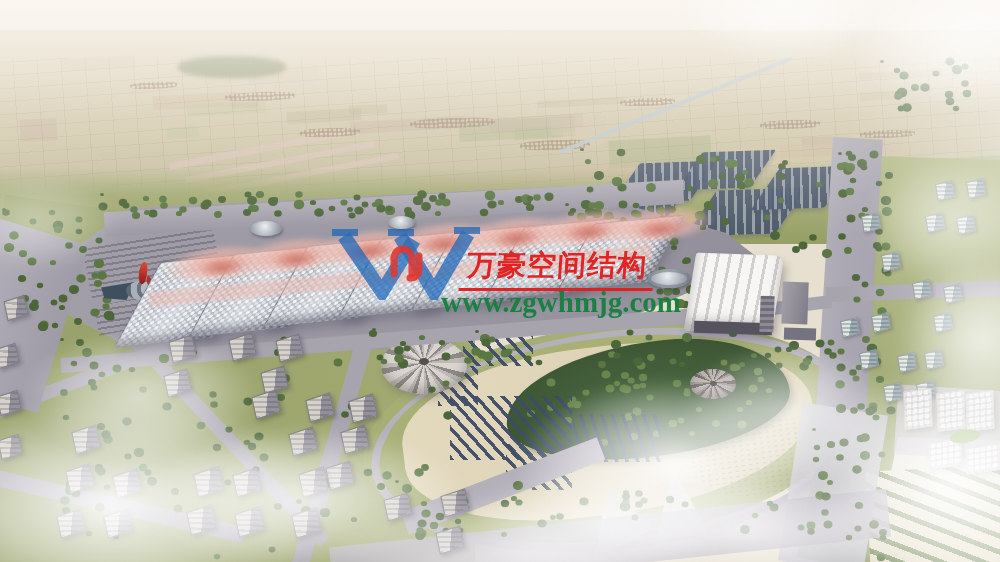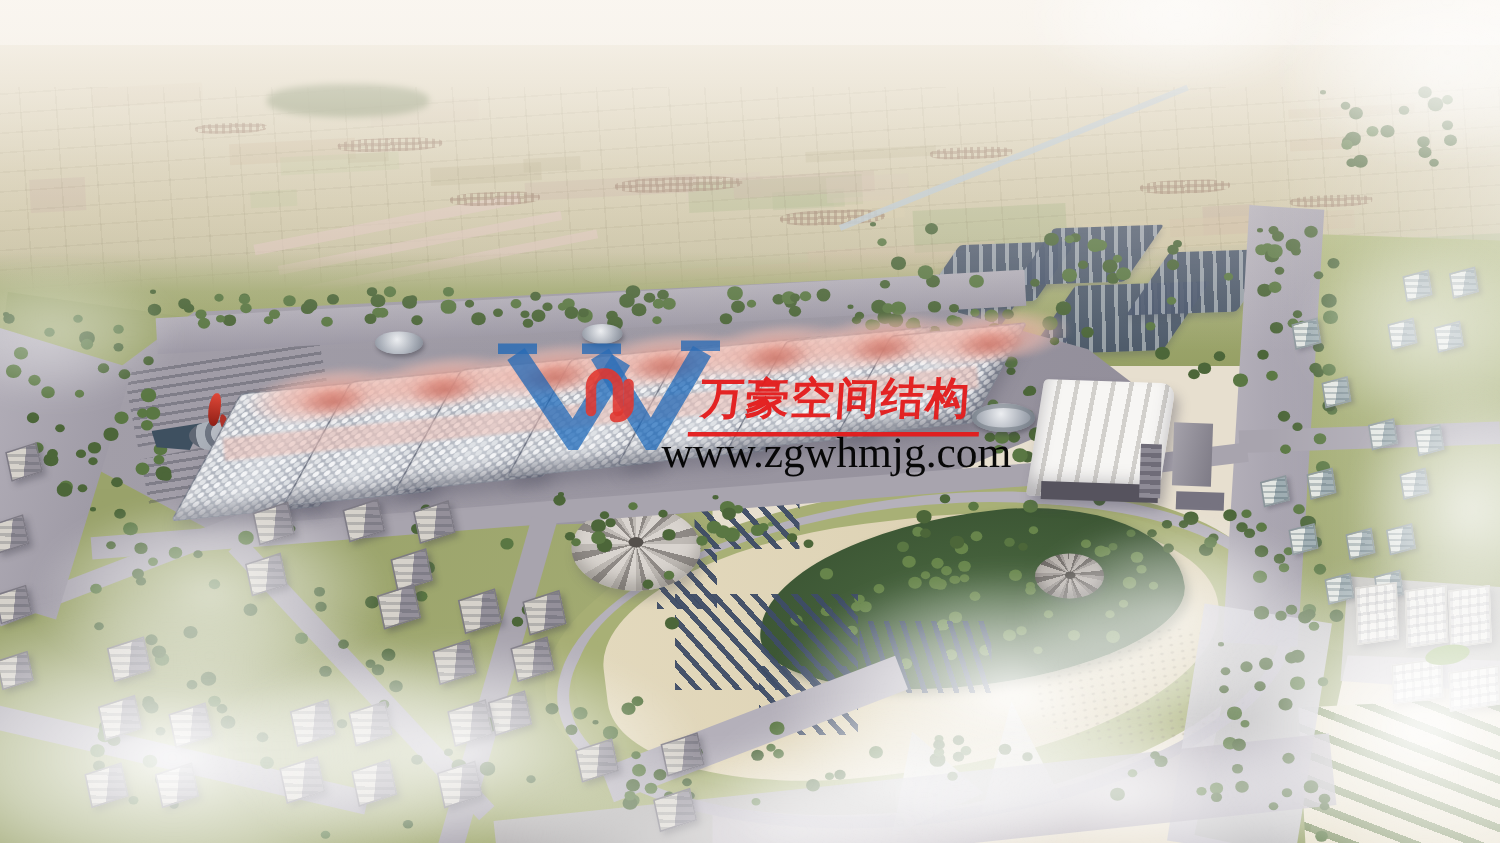--- a/index.html
+++ b/index.html
@@ -119,21 +119,21 @@
     background:linear-gradient(rgba(250,246,240,.92),rgba(250,246,240,.65) 18%,rgba(250,246,240,.3) 48%,rgba(250,246,240,0))}
   #hazeRight{left:845px;top:0;width:155px;height:562px;background:linear-gradient(to left,rgba(255,255,255,.35),rgba(255,255,255,0))}
   
   #wm{left:0;top:0;width:1000px;height:562px}
   #wmLogo{left:330px;top:226px;width:150px;height:74px;opacity:.85}
   #wmWord{left:326px;top:297px;width:152px;text-align:center;font-size:20px;font-weight:bold;letter-spacing:9px;
     color:rgba(18,94,183,.8);font-family:"Liberation Serif",serif}
   #wmCn{left:460px;top:246px;font-size:29px;font-weight:bold;color:#e41b1b;letter-spacing:1px;
     font-family:"DejaVu Sans",sans-serif;border-bottom:3px solid #e41b1b;padding:0 7px 2px 7px;
     transform:skewX(-4deg);opacity:.95;white-space:nowrap}
-  #wmUrl{left:441px;top:286px;font-size:29px;font-weight:normal;color:#000000;
+  #wmUrl{left:441px;top:286px;font-size:29px;font-weight:bold;color:#15803d;
     font-family:"Liberation Serif",serif;opacity:.95;white-space:nowrap}
 </style>
 </head>
 <body>
 
 <div class="scene">
 
   <div class="abs" id="sky"></div>
   <div class="abs" id="farm"></div>
   <div class="abs" id="patches">

